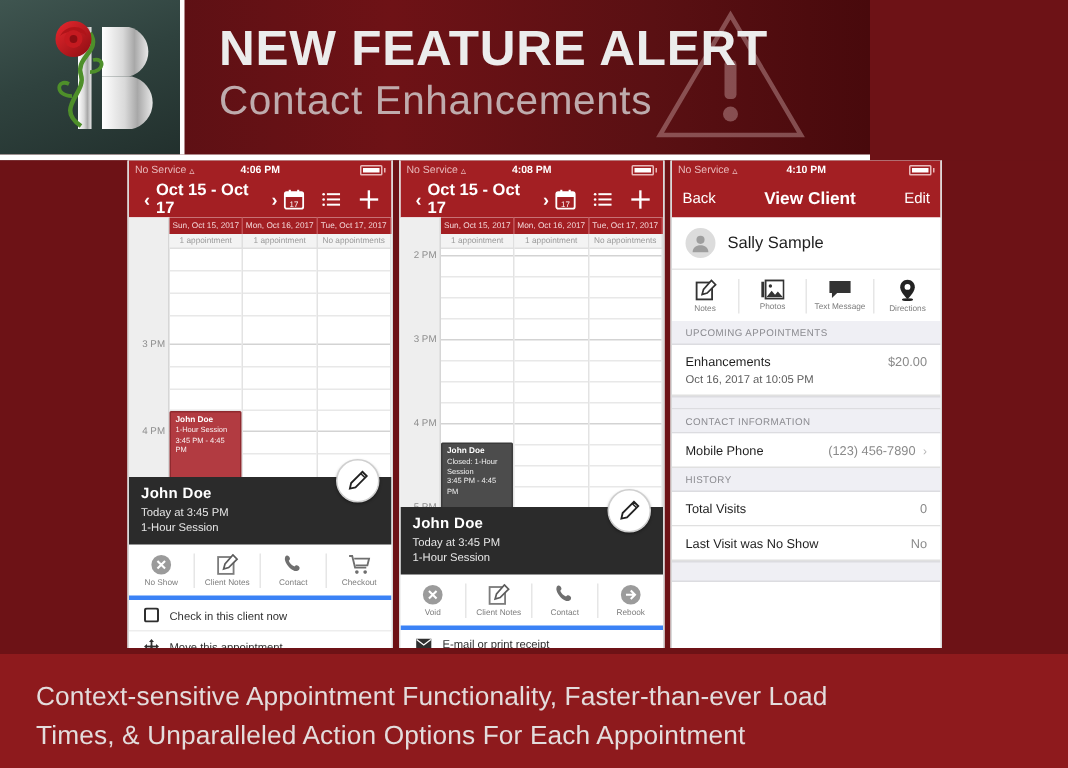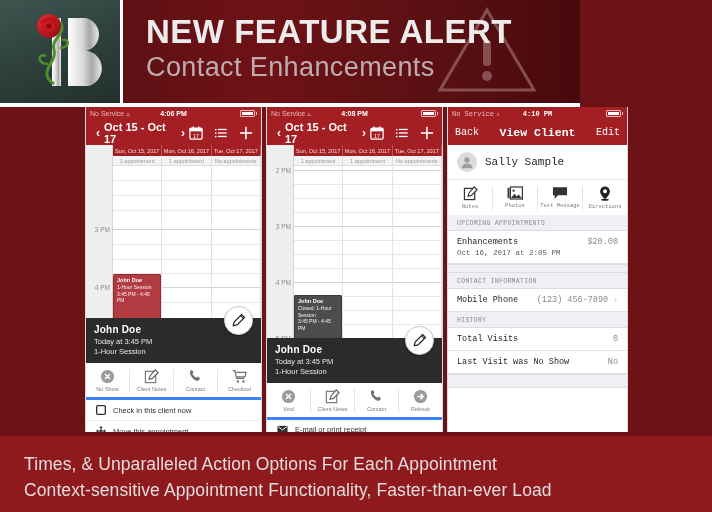--- a/index.html
+++ b/index.html
@@ -27,21 +27,21 @@
   .hdr-rule { position:absolute; left:0; top:103px; width:712px; height:4px; background:#ffffff; }
 
   
   .stage { position:absolute; left:0; top:107px; width:712px; height:325px;
      background:#6d1216; }
 
   .phone { position:absolute; top:0; background:#ffffff; overflow:hidden;
      border-left:1px solid #d9d9d9; border-right:1px solid #d9d9d9; }
   #phone1 { left:85px; width:177px; height:325px; }
   #phone2 { left:266px; width:177px; height:325px; }
-  #phone3 { left:447px; width:181px; height:325px;font-family:Liberation Mono, monospace; }
+  #phone3 { left:447px; width:181px; height:325px; }
 
   .statusbar { height:13px; background:#a31f23; color:#e8b9ba;
      font-size:7px; display:flex; align-items:center; padding:0 4px; position:relative;}
   .sb-left { display:flex; align-items:center; gap:2px; }
   .sb-time { position:absolute; left:0; right:0; text-align:center; color:#fff; font-weight:bold; font-size:7px;}
   .sb-right { margin-left:auto; display:flex; align-items:center; }
   .batt { width:15px; height:7px; border:1px solid #e8b9ba; border-radius:1px; position:relative; }
   .batt:after { content:''; position:absolute; left:1px; top:1px; bottom:1px; right:1px; background:#fff;}
   .batt-tip { width:1px; height:3px; background:#e8b9ba; margin-left:1px;}
   .wifi { font-size:7px; color:#e8b9ba; }
@@ -580,21 +580,21 @@
             <ellipse cx="7" cy="14.7" rx="4" ry="1" fill="#222"></ellipse>
           </svg>
           <span class="act-label">Directions</span>
         </div>
       </div>
 
       <div class="sec-head">UPCOMING APPOINTMENTS</div>
       <div class="row">
         <div>
           <div class="row-title">Enhancements</div>
-          <div class="row-sub">Oct 16, 2017 at 2:05 PM</div>
+          <div class="row-sub">Oct 16, 2017 at 10:05 PM</div>
         </div>
         <div class="row-val">$20.00</div>
       </div>
 
       <div class="gap"></div>
 
       <div class="sec-head">CONTACT INFORMATION</div>
       <div class="row">
         <div class="row-title">Mobile Phone</div>
         <div class="row-right">
@@ -613,18 +613,18 @@
         <div class="row-val">No</div>
       </div>
       <div class="gap" style="height:14px;"></div>
     </div>
 
   </div>
 
   <div class="footer">
     <div class="foot-top"></div>
     <div class="foot-text">
+      <div>Context-sensitive Appointment Functionality, Faster-than-ever Load</div>
       <div>Times, &amp; Unparalleled Action Options For Each Appointment</div>
-      <div>Context-sensitive Appointment Functionality, Faster-than-ever Load</div>
     </div>
   </div>
 
 </div>
 
 </body></html>

